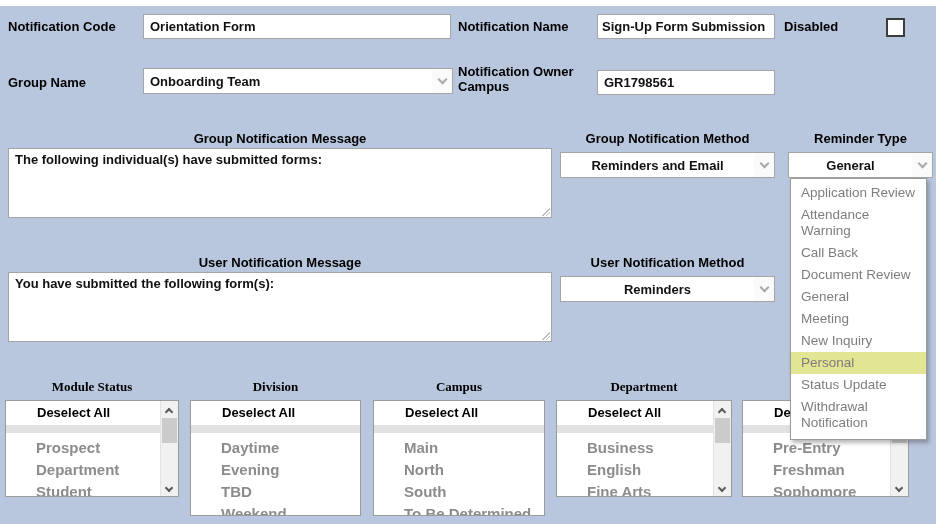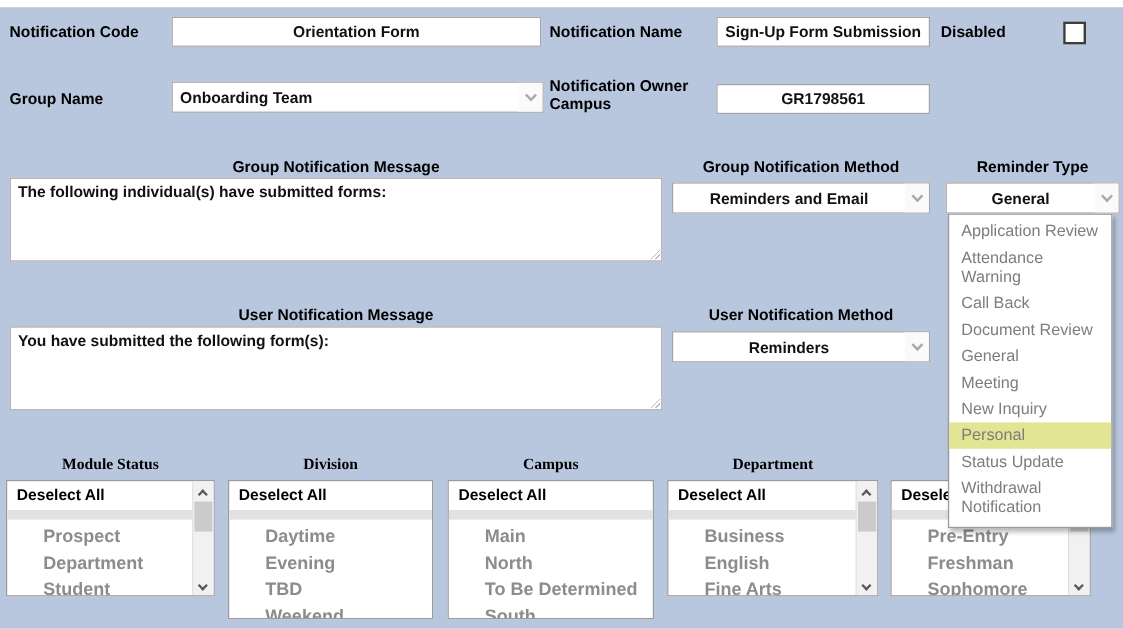--- a/index.html
+++ b/index.html
@@ -2,40 +2,40 @@
 <html><head>
 <meta charset="utf-8">
 <style>
   html,body{margin:0;padding:0;}
   body{font-family:"Liberation Sans","DejaVu Sans",sans-serif;}
   .canvas{position:relative;width:936px;height:524px;background:#b9c7de;overflow:hidden;}
   .topstrip{position:absolute;left:0;top:0;width:936px;height:6px;background:#ffffff;}
   .abs{position:absolute;}
   .lbl{font-weight:bold;font-size:13px;color:#000;line-height:15px;}
   .inp{position:absolute;background:#fff;border:1px solid #a5a5a5;font-family:inherit;
-       font-weight:bold;font-size:13px;color:#111;padding:0 6px;box-sizing:border-box;border-radius:0;text-align:center;}
+       font-weight:bold;font-size:13px;color:#111;padding:0 6px;box-sizing:border-box;border-radius:0;}
   .sel{position:absolute;background:#ffffff;border:1px solid #a5a5a5;box-sizing:border-box;display:flex;align-items:center;}
   .sel-text{flex:1;font-weight:bold;font-size:13px;color:#111;padding:0 6px;white-space:nowrap;overflow:hidden;}
   .sel-text.center{text-align:center;}
   .sel-arrow{width:20px;align-self:stretch;background:#fafafa;display:flex;align-items:center;justify-content:center;}
   .chev{display:inline-block;border:solid #a9a9a9;border-width:0 2px 2px 0;padding:2.5px;transform:rotate(45deg);margin-top:-3px;}
   .chev.dark{border-color:#5a5a5a;padding:2px;}
   .chev.up{transform:rotate(-135deg);margin-top:3px;}
   .ta{position:absolute;background:#fff;border:1px solid #a5a5a5;font-family:inherit;font-weight:bold;
       font-size:13px;color:#111;padding:3px 6px;box-sizing:border-box;resize:none;border-radius:0;overflow:hidden;}
   .grip{position:absolute;width:9px;height:9px;background:
         linear-gradient(135deg,transparent 54%,#bdbdbd 54% 62%,transparent 62% 74%,#bdbdbd 74% 82%,transparent 82%);}
   .heading{position:absolute;font-weight:bold;font-size:13px;color:#000;text-align:center;}
   .checkbox{position:absolute;width:15px;height:15px;background:#fff;border:2px solid #3c3c3c;}
   .dd{position:absolute;left:790px;top:178px;width:137px;background:#fff;border:1px solid #9a9a9a;
       box-shadow:2px 3px 4px rgba(0,0,0,.28);z-index:20;padding:3px 0 5px;box-sizing:border-box;}
   .dd-item{font-size:13.5px;color:#7d7d7d;padding:3px 4px 3px 10px;line-height:16px;white-space:pre-line;}
   .dd-item.hl{background:#e2e593;}
   .mslist{position:absolute;background:#fff;border:1px solid #9b9b9b;overflow:hidden;box-sizing:border-box;}
-  .ms-head{font-weight:bold;font-size:13px;color:#000;padding:4px 0 2px 8px;white-space:nowrap;}
+  .ms-head{font-weight:bold;font-size:13px;color:#000;padding:4px 0 2px 8px;white-space:nowrap;margin-left:23px;}
   .ms-bar{height:8px;background:#e1e1e1;margin:3px 0 4px;}
   .ms-item{font-weight:bold;font-size:15px;color:#8c8c8c;padding:3px 0 3px 30px;line-height:16px;white-space:nowrap;}
   .ms-title{position:absolute;font-weight:bold;font-size:13px;color:#000;text-align:center;font-family:Liberation Serif, serif;}
   .sb{position:absolute;top:0;right:0;bottom:0;width:17px;background:#f1f1f1;border-left:1px solid #e2e2e2;}
   .sb-up{position:absolute;top:5px;left:5px;}
   .sb-dn{position:absolute;bottom:5px;left:5px;}
   .sb-thumb{position:absolute;top:17px;left:1px;width:15px;height:25px;background:#cbcbcb;}
 </style>
 </head>
 <body>
@@ -129,22 +129,22 @@
       <div class="ms-item">Daytime</div>
       <div class="ms-item">Evening</div>
       <div class="ms-item">TBD</div>
       <div class="ms-item">Weekend</div>
     </div>
   <div class="mslist" style="left:373px;top:400px;width:172px;height:116px;">
       <div class="ms-head">Deselect All</div>
       <div class="ms-bar"></div>
       <div class="ms-item">Main</div>
       <div class="ms-item">North</div>
+      <div class="ms-item">South</div>
       <div class="ms-item">To Be Determined</div>
-      <div class="ms-item">South</div>
     </div>
   <div class="mslist" style="left:556px;top:400px;width:176px;height:97px;">
       <div class="ms-head">Deselect All</div>
       <div class="ms-bar"></div>
       <div class="ms-item">Business</div>
       <div class="ms-item">English</div>
       <div class="ms-item">Fine Arts</div>
       <div class="sb">
         <i class="chev dark up sb-up"></i>
         <span class="sb-thumb"></span>

